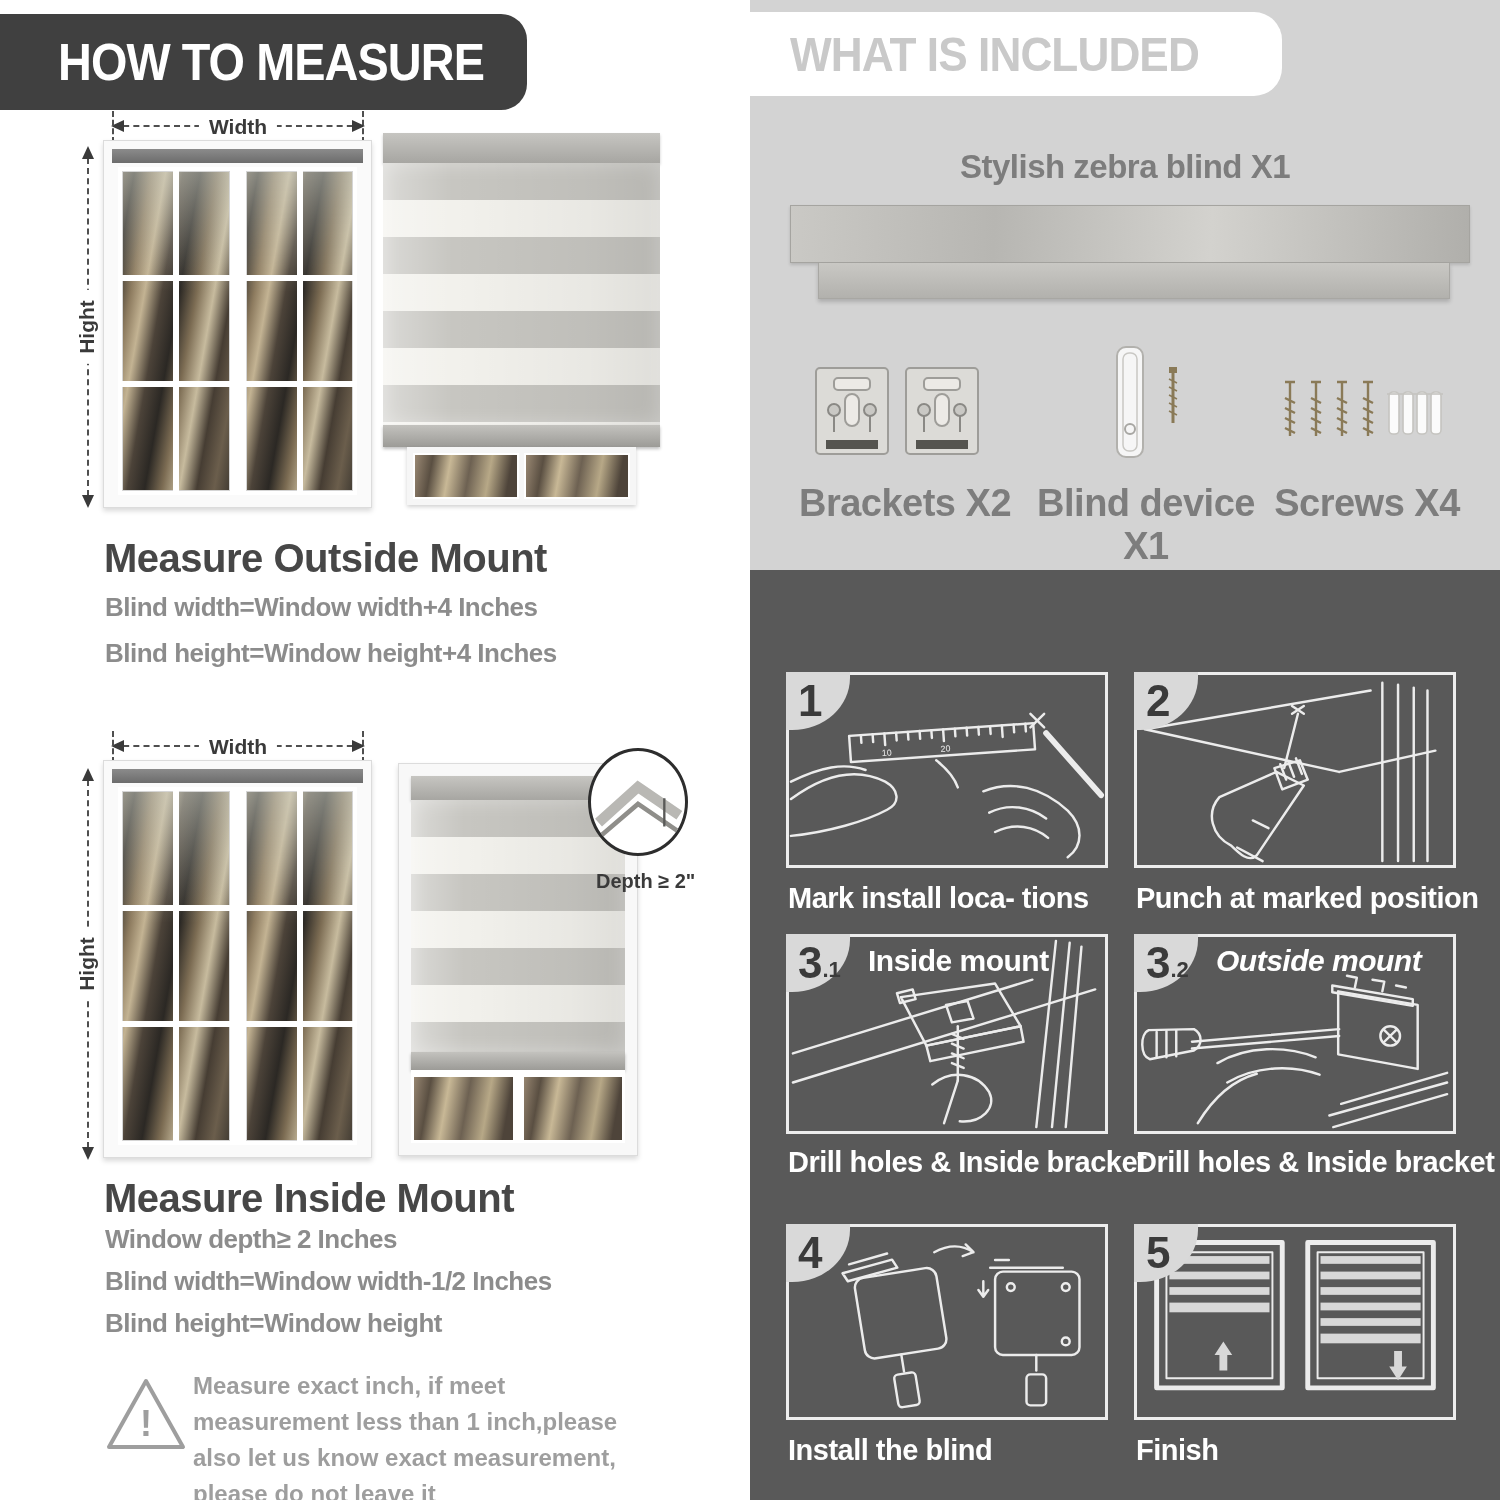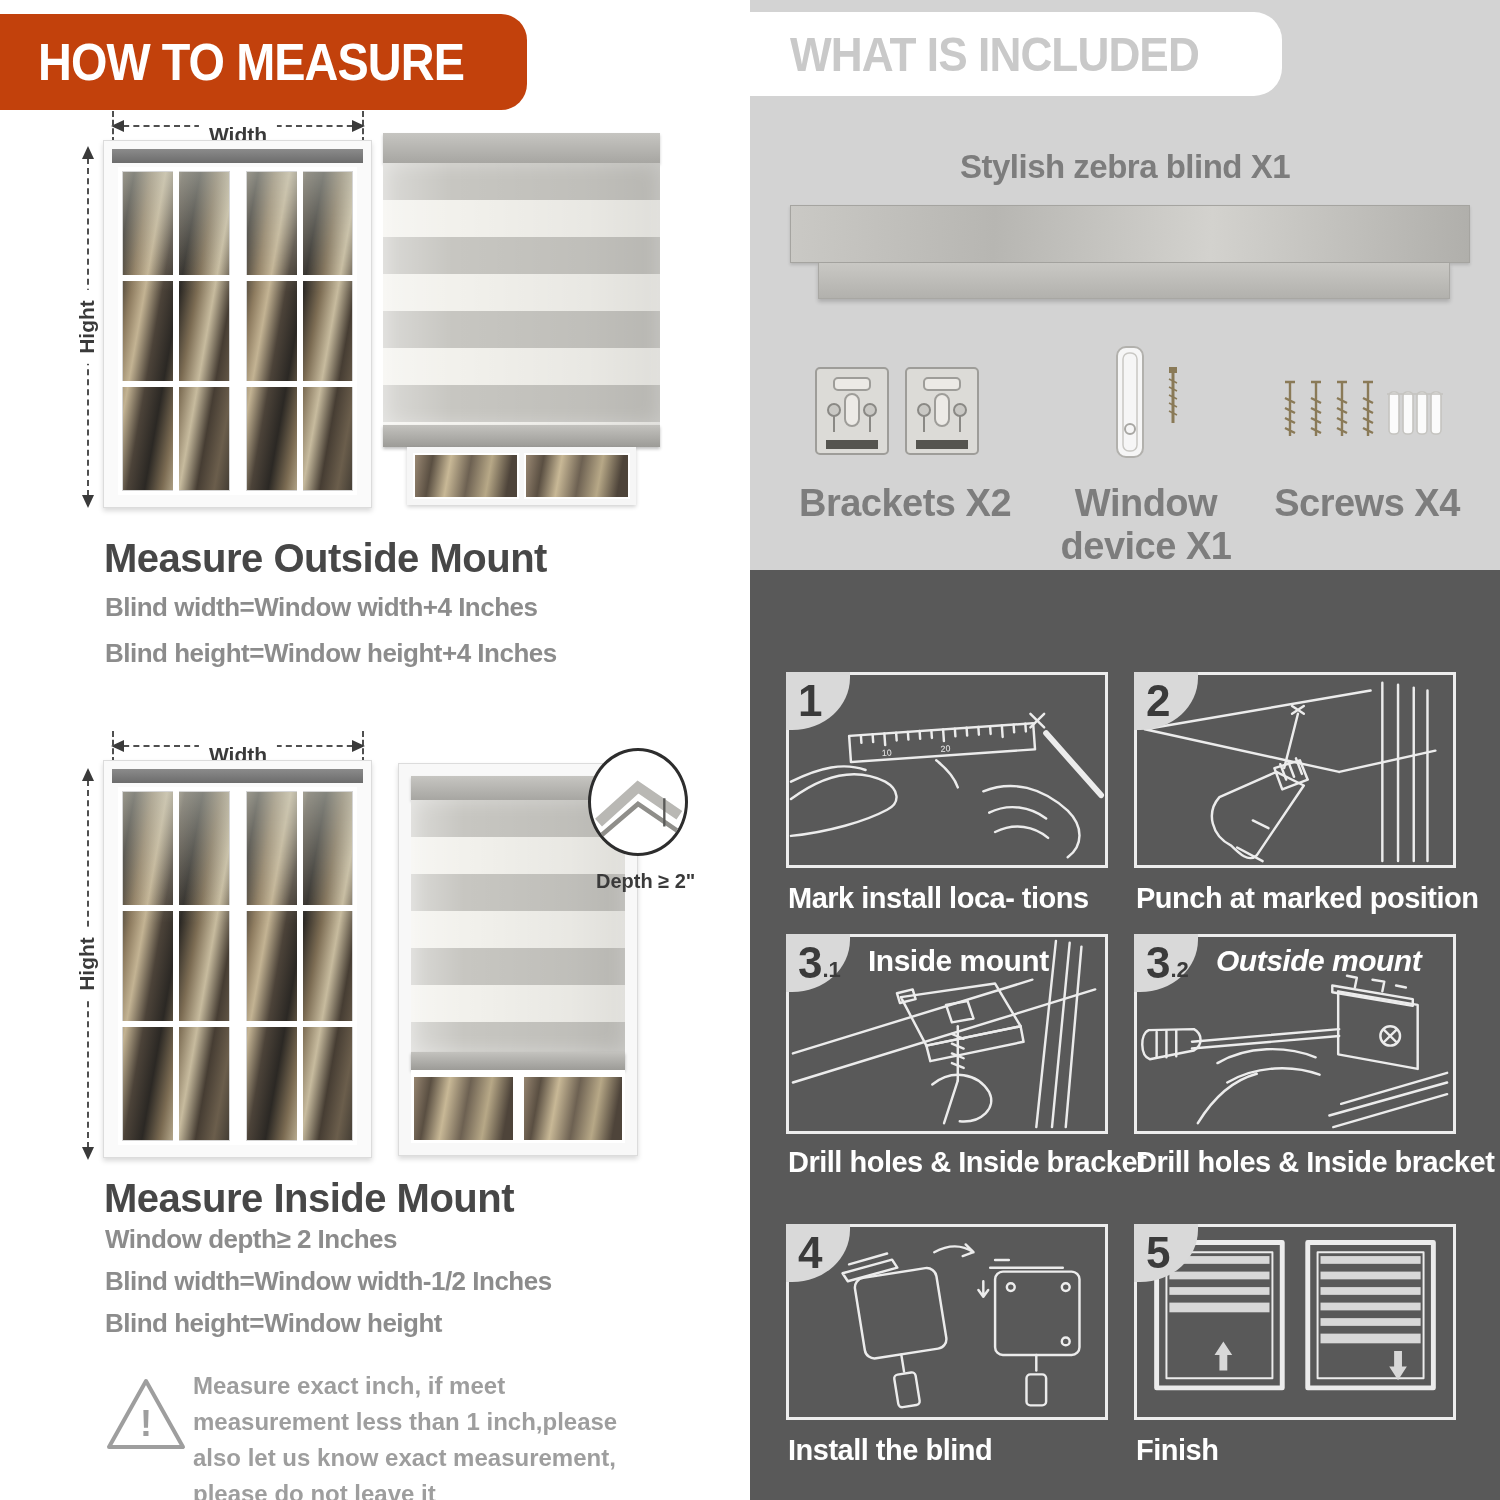--- a/index.html
+++ b/index.html
@@ -1,34 +1,34 @@
 <!DOCTYPE html>
 <html><head>
 <meta charset="utf-8">
 <style>
   html,body{margin:0;padding:0;background:#fff;}
   #canvas{position:relative;width:1500px;height:1500px;background:#ffffff;overflow:hidden;
           font-family:"Liberation Sans", sans-serif;}
   
   .abs{position:absolute;}
   
-  .hdr-gray{position:absolute;left:0;top:14px;width:527px;height:96px;background:#c2410c;
-            border-radius:0 26px 26px 0;display:flex;align-items:center;padding-left:38px;box-sizing:border-box;}
+  .hdr-gray{position:absolute;left:0;top:14px;width:527px;height:96px;background:#404040;
+            border-radius:0 26px 26px 0;display:flex;align-items:center;padding-left:58px;box-sizing:border-box;}
   .hdr-gray span{color:#fff;font-size:52px;font-weight:bold;letter-spacing:-1px;display:inline-block;
                  transform:scaleX(.9);transform-origin:left center;white-space:nowrap;}
   h2.mtitle{position:absolute;margin:0;color:#474747;font-size:40px;font-weight:bold;letter-spacing:-.5px;}
   p.formula{position:absolute;margin:0;color:#8c8c8c;font-size:26px;font-weight:bold;letter-spacing:-.5px;white-space:nowrap;}
   
   .harrow{position:absolute;height:0;border-top:2px dashed #4f4f4f;}
   .harrow::before{content:"";position:absolute;left:-2px;top:-7px;border-right:13px solid #3a3a3a;
                   border-top:6px solid transparent;border-bottom:6px solid transparent;}
   .harrow::after{content:"";position:absolute;right:-2px;top:-7px;border-left:13px solid #3a3a3a;
                  border-top:6px solid transparent;border-bottom:6px solid transparent;}
   .harrow .hlabel{position:absolute;left:50%;top:-16px;transform:translateX(-50%);background:#fff;
-                  padding:12px 10px;color:#3a3a3a;font-weight:bold;font-size:21px;white-space:nowrap;text-align:center;}
+                  padding:4px 10px;color:#3a3a3a;font-weight:bold;font-size:21px;white-space:nowrap;text-align:center;}
   .harrow .vtick{position:absolute;top:-16px;height:32px;border-left:2px dashed #4f4f4f;}
   .varrow{position:absolute;width:0;border-left:2px dashed #4f4f4f;}
   .varrow::before{content:"";position:absolute;top:-2px;left:-7px;border-bottom:13px solid #3a3a3a;
                   border-left:6px solid transparent;border-right:6px solid transparent;}
   .varrow::after{content:"";position:absolute;bottom:-2px;left:-7px;border-top:13px solid #3a3a3a;
                  border-left:6px solid transparent;border-right:6px solid transparent;}
   .varrow .vlabel{position:absolute;left:-14px;top:50%;transform:translateY(-50%) rotate(180deg);
                   writing-mode:vertical-rl;background:#fff;padding:10px 0;color:#3a3a3a;font-weight:bold;font-size:21px;}
   
   .window{position:absolute;background:#fafafa;border:1px solid #dcdcdc;box-shadow:0 3px 5px rgba(0,0,0,.15);}
@@ -254,21 +254,21 @@
       </g>
       <g stroke="#c5c4c0" stroke-width="1.6">
         <line x1="110" y1="16" x2="124" y2="16"></line>
           <line x1="124" y1="16" x2="138" y2="16"></line>
         <line x1="138" y1="16" x2="152" y2="16"></line>
           <line x1="152" y1="16" x2="166" y2="16"></line>
       </g>
     </svg>
 
     <p class="item-label" style="left:25px;top:482px;">Brackets X2</p>
-    <p class="item-label" style="left:266px;top:482px;">Window device X1</p>
+    <p class="item-label" style="left:266px;top:482px;">Blind device X1</p>
     <p class="item-label" style="left:487px;top:482px;">Screws X4</p>
   </section>
 
   <section class="right-bottom">
 
     <div class="panel" style="left:36px;top:102px;height:196px;">
       <svg class="art lineart" viewBox="0 0 322 196" preserveAspectRatio="none">
         <path d="M2,128 C42,98 74,98 98,110 C112,118 114,132 100,139 C78,151 40,162 2,166"></path>
         <path d="M2,110 C32,95 56,90 78,98"></path>
         <g transform="rotate(-4 160 70)">

